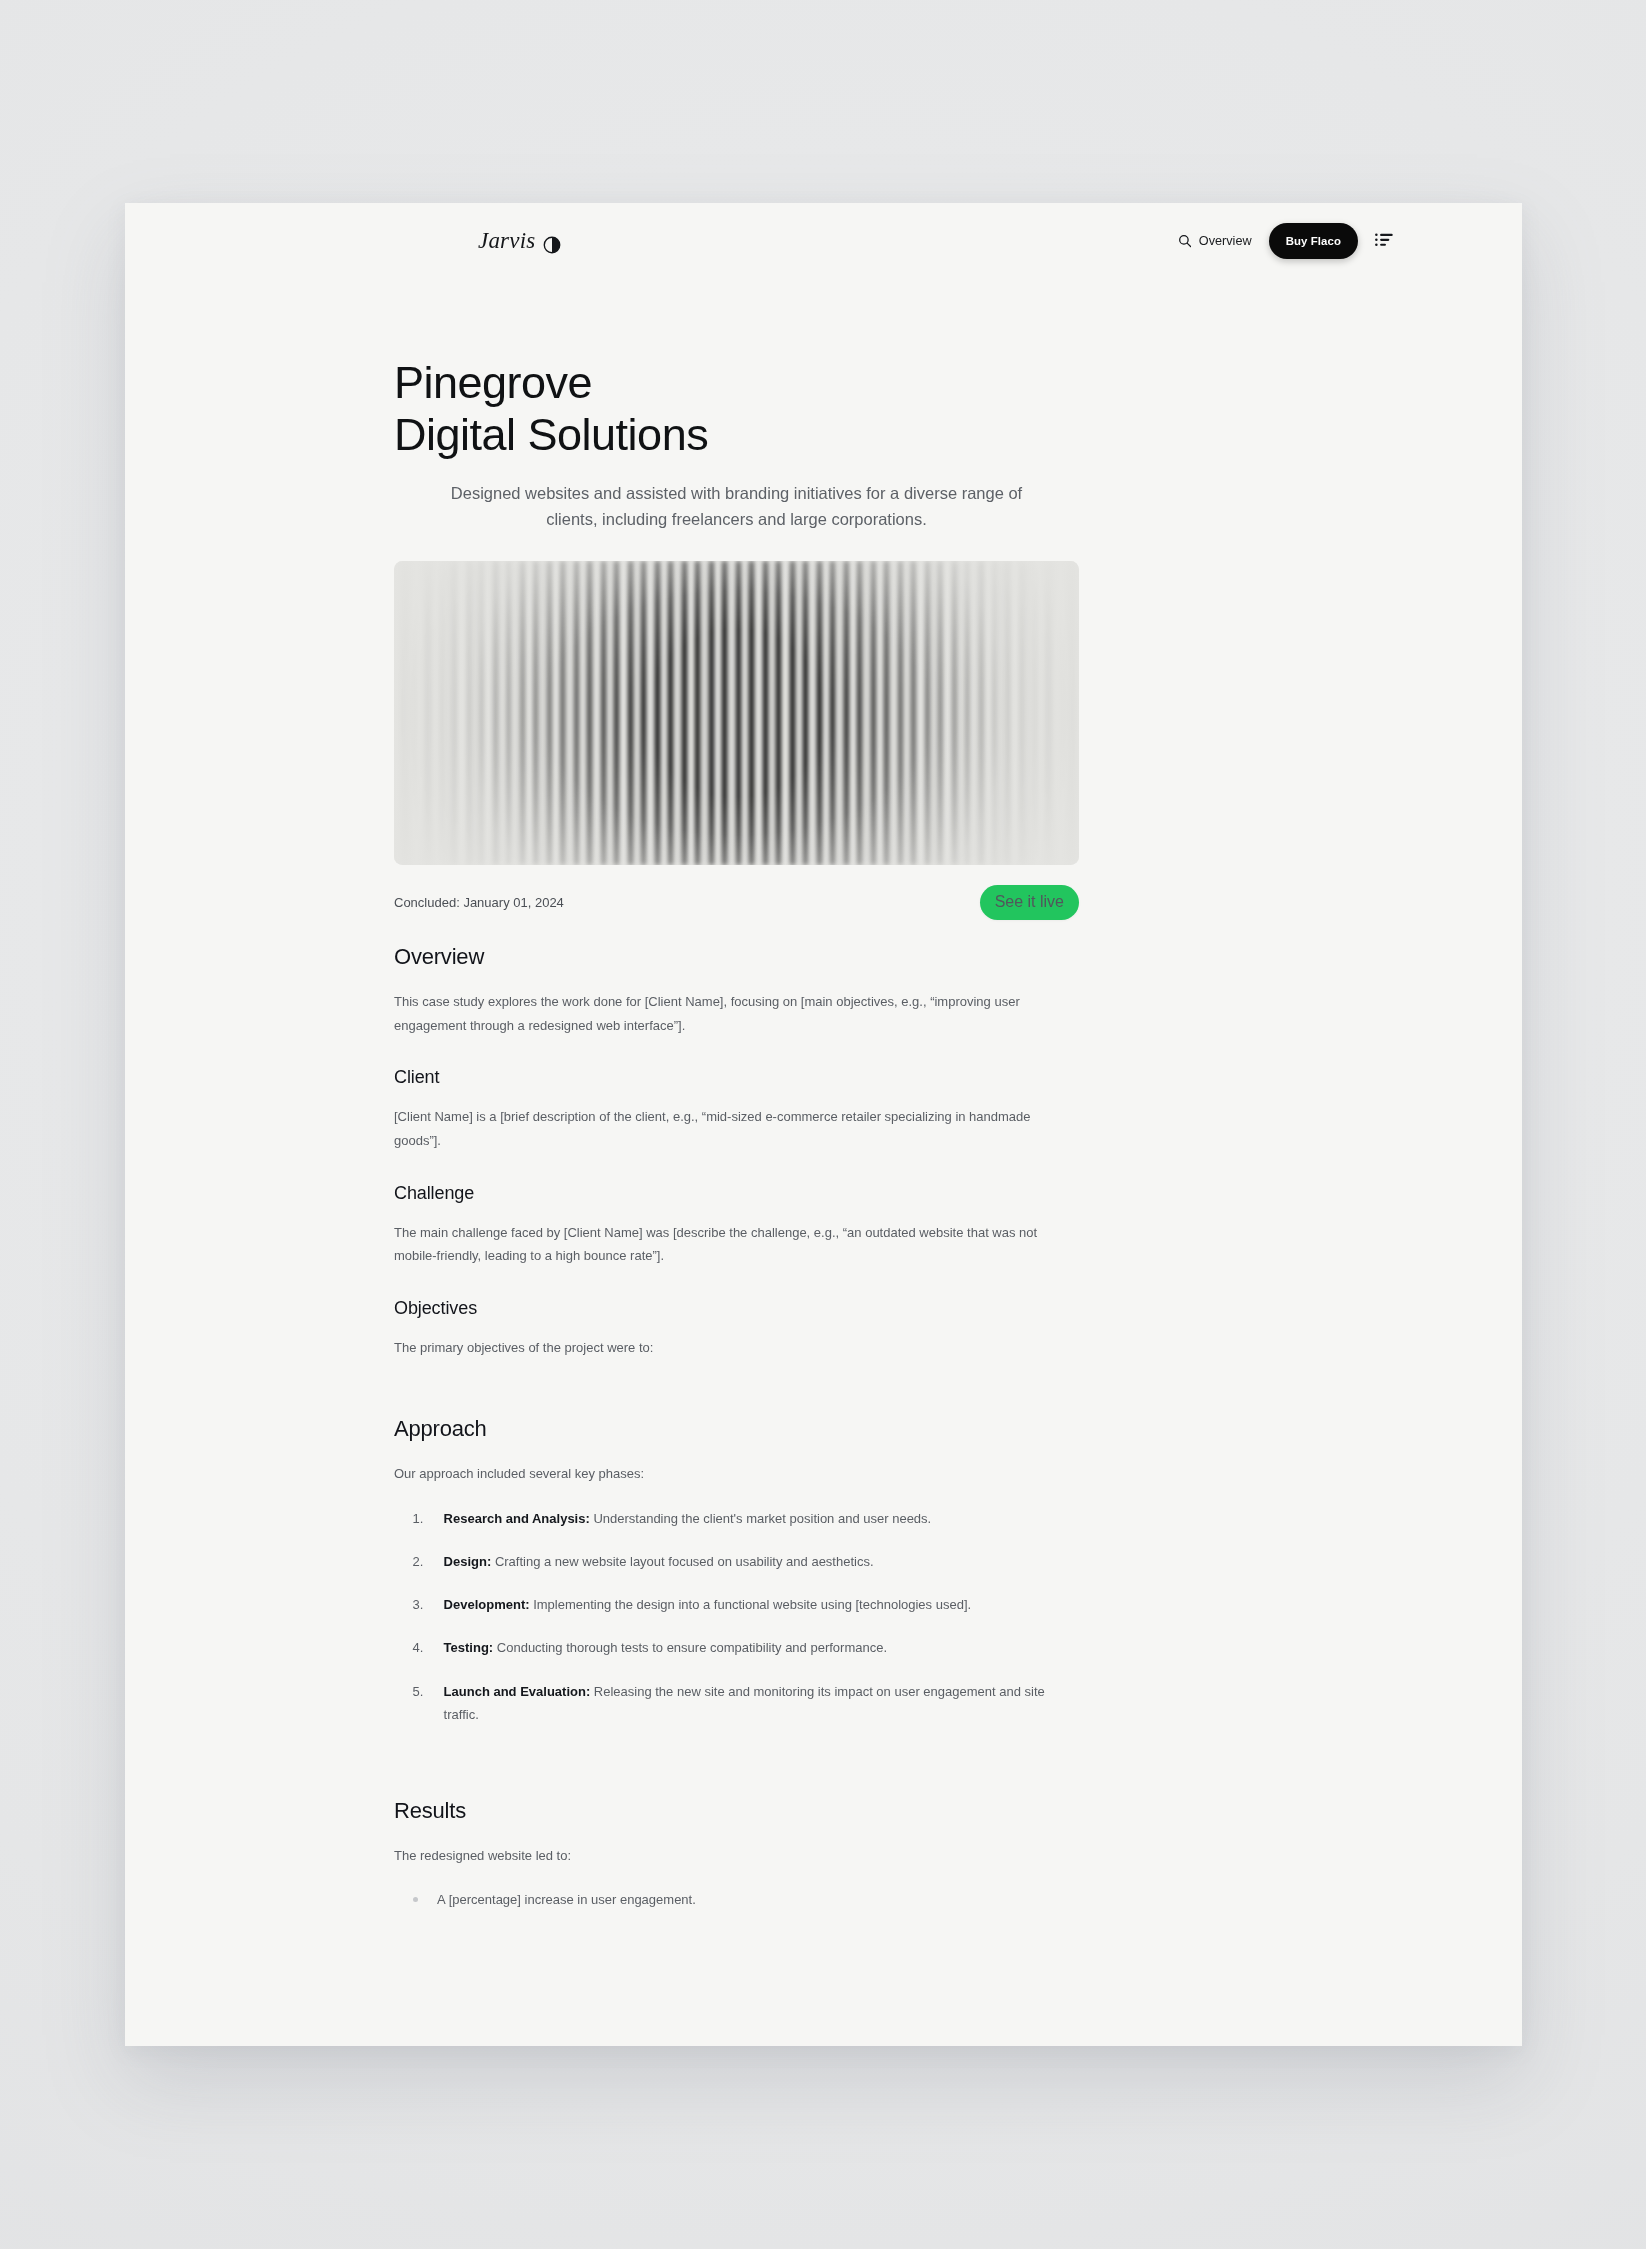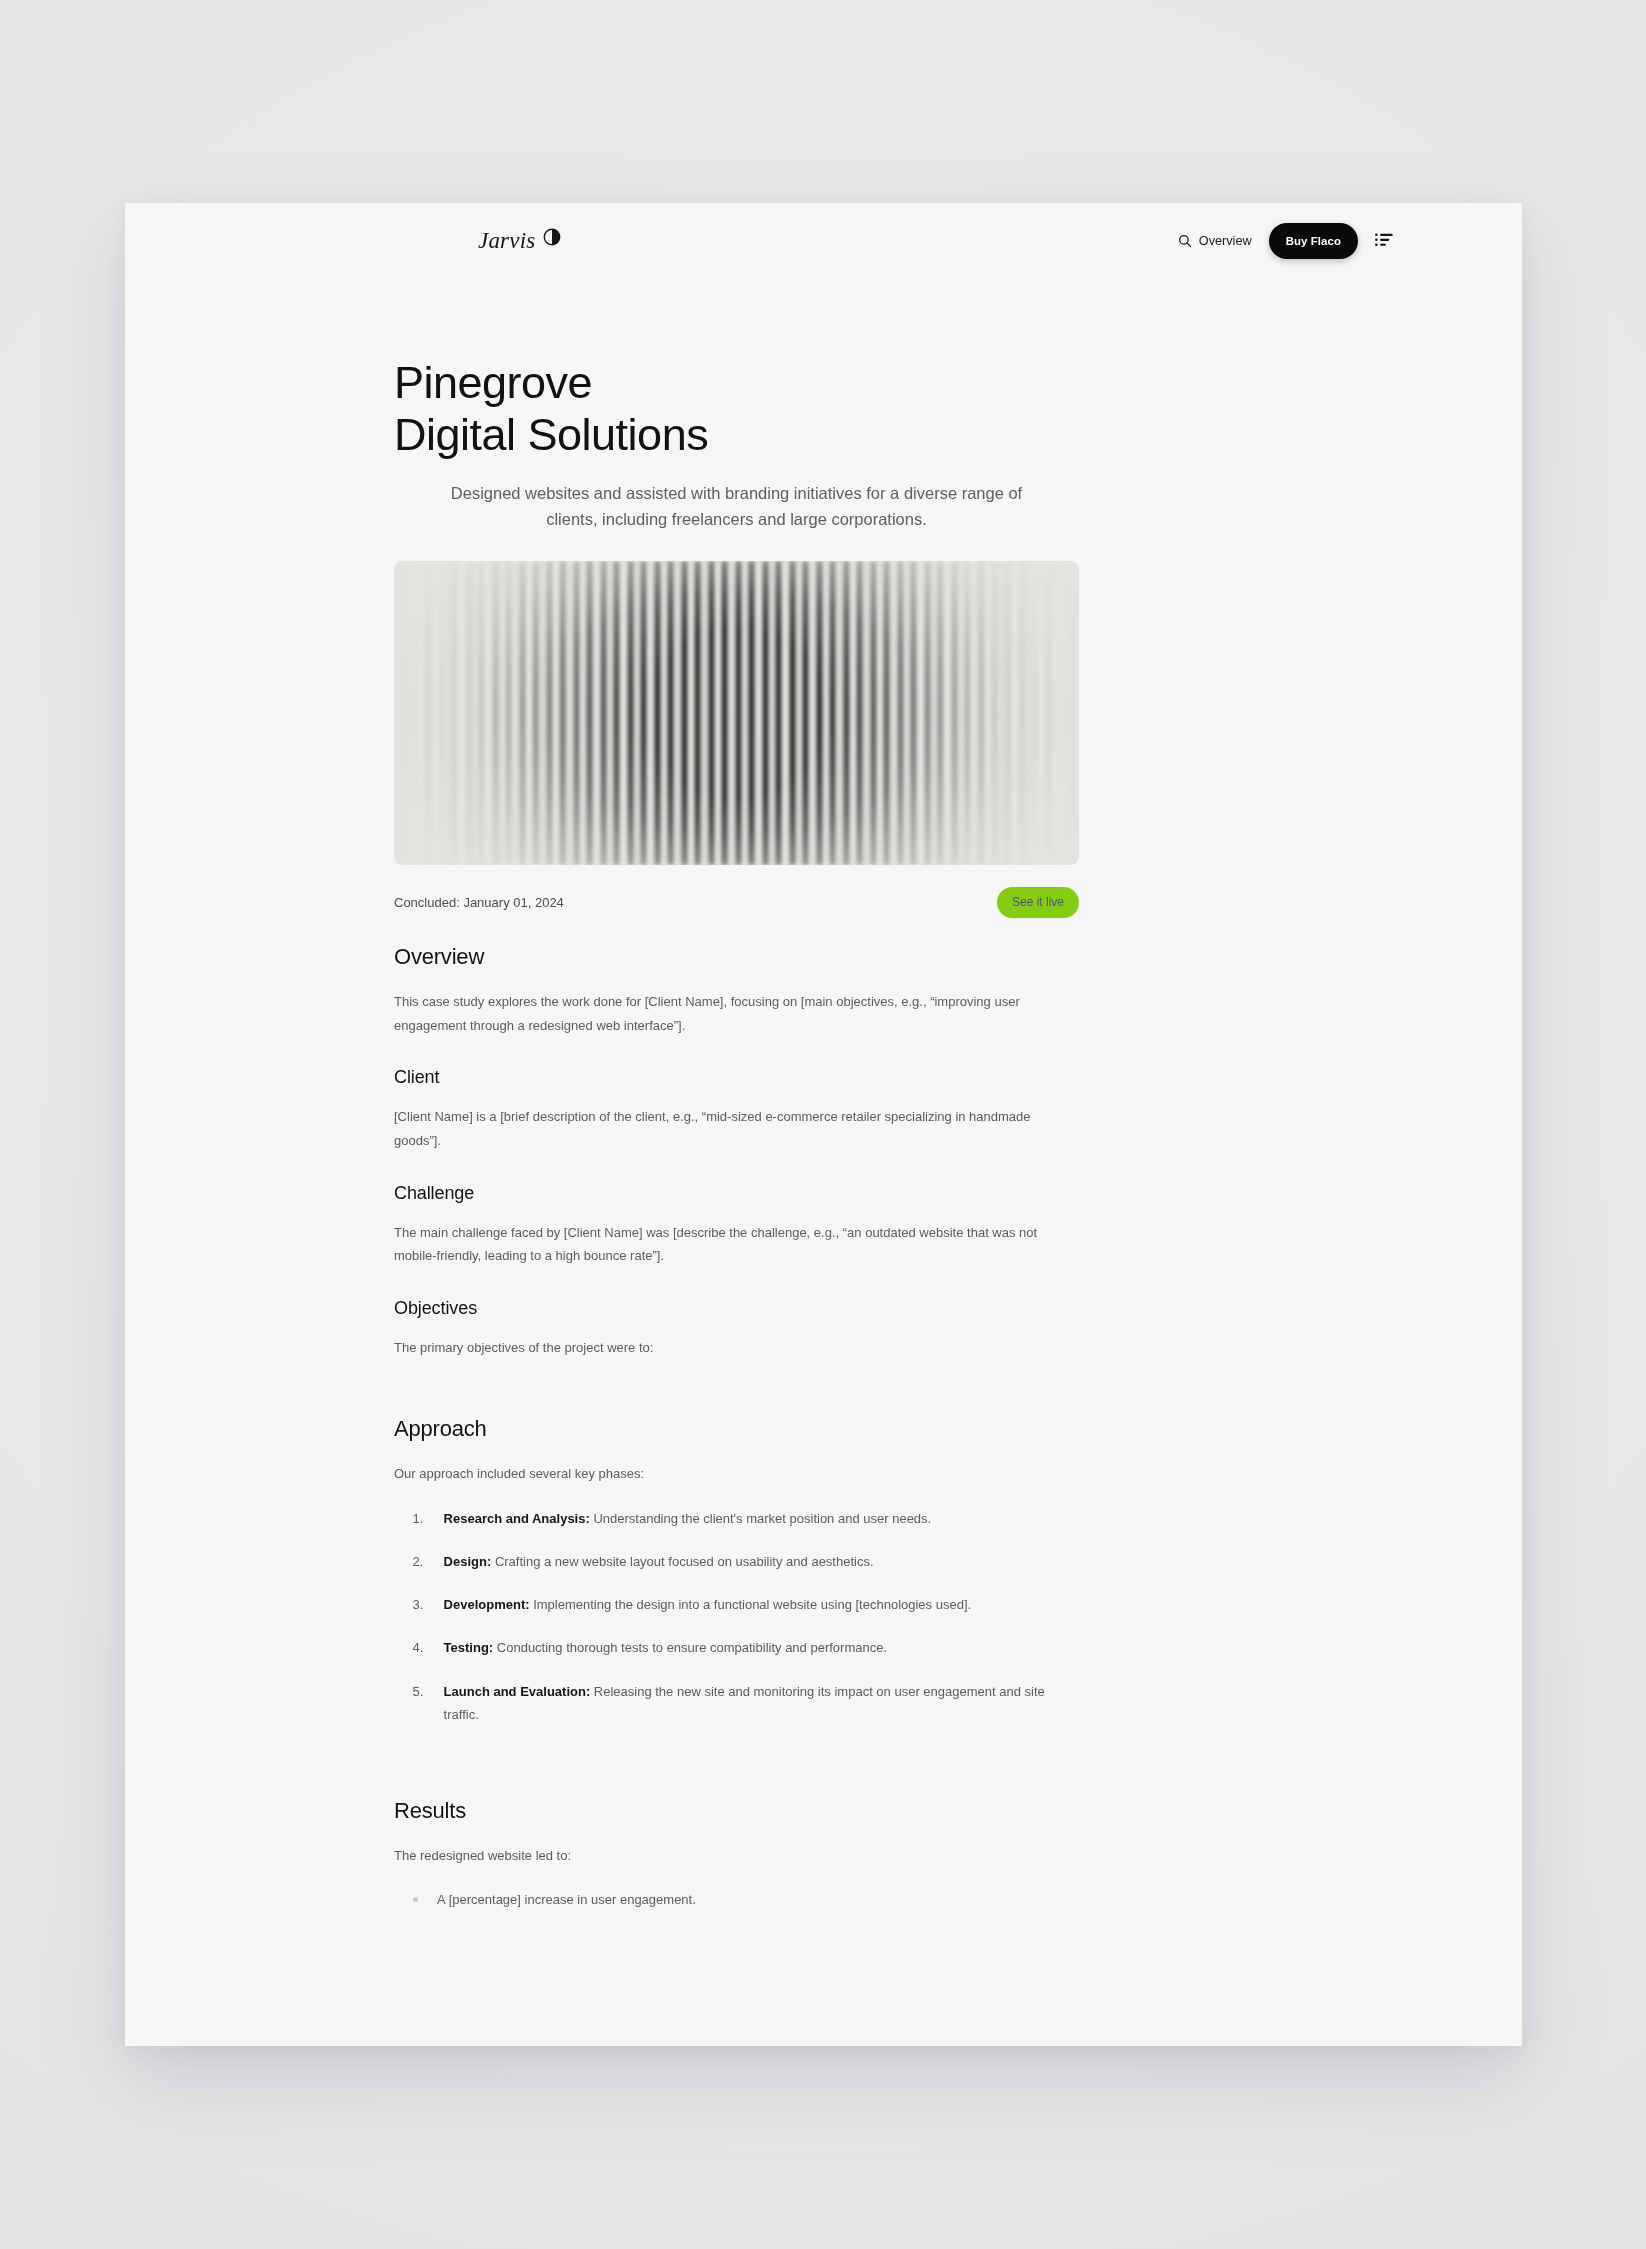--- a/index.html
+++ b/index.html
@@ -22,21 +22,21 @@
     box-shadow:0 34px 76px rgba(120,125,135,0.22), 0 5px 18.6px rgba(120,125,135,0.10);
     overflow:hidden;
   }
 
   
   .site-header{
     position:absolute; left:0; top:0; width:100%; height:76px;
     display:flex; align-items:center; justify-content:space-between;
     padding:0 44px 0 15px;
   }
-  .brand{ display:flex; align-items:flex-start; gap:7.6px; margin-left:338px; }
+  .brand{ display:flex; align-items:flex-end; gap:7.6px; margin-left:338px; }
   .brand-word{
     font-family:"Liberation Serif", serif;
     font-style:italic; font-size:23px; color:#15171a; letter-spacing:0.2px;
   }
   .brand-mark{ width:18px; height:18px; position:relative; display:inline-block; }
   .brand-mark svg{ display:block; }
 
   .header-right{ display:flex; align-items:center; gap:0; margin-right:83px; }
   .nav-search{
     display:flex; align-items:center; gap:7.6px;
@@ -109,22 +109,22 @@
     pointer-events:none;
   }
 
   .meta-row{
     margin-top:20px;
     display:flex; align-items:center; justify-content:space-between;
     height:34px;
   }
   .meta-date{ font-size:13px; color:#4b4f55; }
   .btn-live{
-    background:#84cc16; color:#52565c;
-    font-size:12px; padding:8.5px 15px;
+    background:#22c55e; color:#52565c;
+    font-size:16px; padding:8.5px 15px;
     border:none; border-radius:845px; cursor:pointer;
     box-shadow:0 0.8px 2.5px rgba(20,22,26,.05);
   }
 
   
   .article{ margin-top:25px; padding-bottom:34px; }
   h2.sec{
     font-size:22px; font-weight:400; color:#12141a;
     letter-spacing:-0.2px; margin-bottom:20px;
   }

